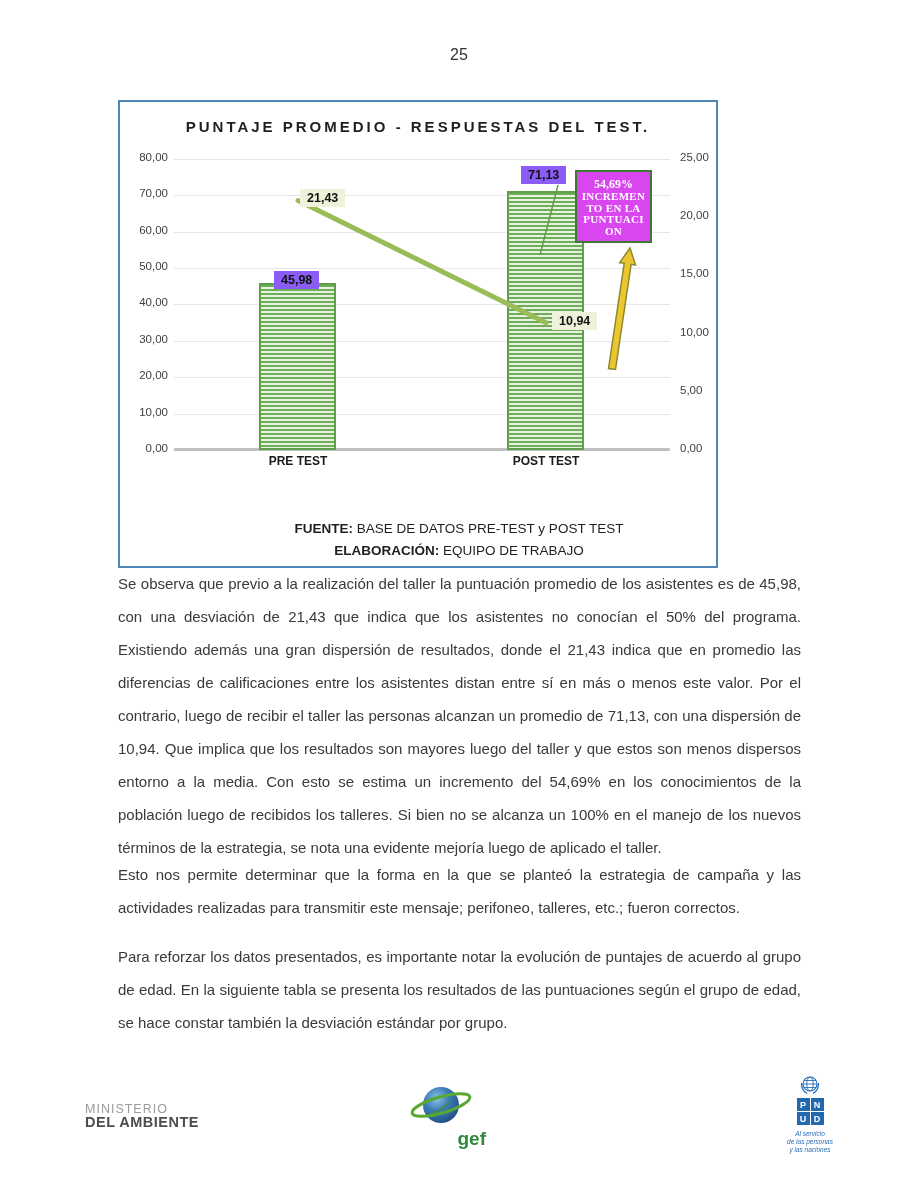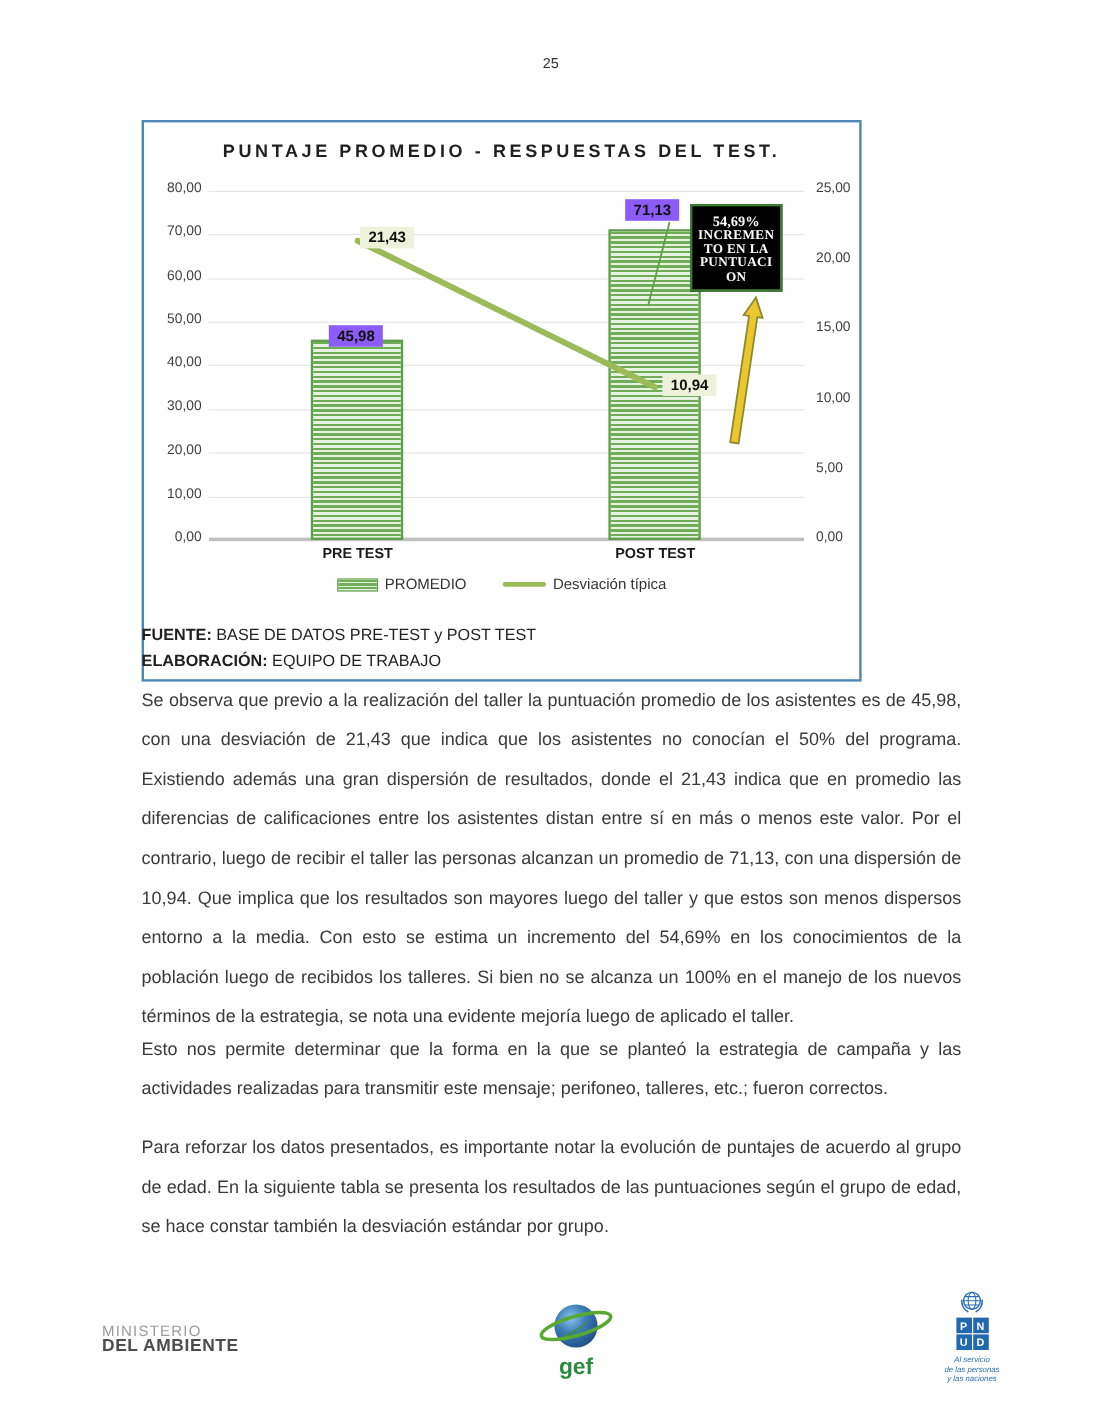--- a/index.html
+++ b/index.html
@@ -1,19 +1,19 @@
 <!DOCTYPE html>
 <html><head>
 <meta charset="utf-8">
 <style>
   html,body{margin:0;padding:0;background:#fff;}
   .page{position:relative;width:918px;height:1188px;background:#ffffff;
         font-family:"Liberation Sans",sans-serif;overflow:hidden;}
   .page-number{position:absolute;top:46px;left:0;right:0;text-align:center;
-        font-size:12px;color:#333;}
+        font-size:16px;color:#333;}
 
   
   .chart-box{position:absolute;left:118px;top:100px;width:600px;height:468px;
         border:2px solid #4E86B5;background:#fff;box-sizing:border-box;}
   .chart-title{position:absolute;top:16px;left:0;right:0;text-align:center;
         font-weight:bold;font-size:15px;letter-spacing:3px;color:#1f1f1f;}
   .plot{position:absolute;left:54px;top:57px;width:496px;height:291px;}
   .gridline{position:absolute;left:0;right:0;height:1px;background:#E6E6E6;}
   .baseline{position:absolute;left:0;right:0;bottom:-1px;height:3px;background:#C0C0C0;}
   .ytick-l{position:absolute;left:6px;width:42px;text-align:right;
@@ -24,47 +24,47 @@
         border:2px solid #5F9E4B;
         background:repeating-linear-gradient(180deg,#6FAE58 0px,#6FAE58 2px,#E7F2E0 2px,#E7F2E0 4px);}
   .bar-pre{left:85px;}
   .bar-post{left:333px;}
   .chart-svg{position:absolute;left:0;top:0;pointer-events:none;}
   .val-label{position:absolute;font-weight:bold;font-size:12.5px;color:#111;
         padding:2px 7px;white-space:nowrap;}
   .bg-cyan{background:#8b5cf6;}
   .bg-cream{background:#EEF2DA;}
   .annotation{position:absolute;left:401px;top:11px;width:77px;height:73px;
-        background:#000000;border:2px solid #3D7B34;box-sizing:border-box;
+        background:#d946ef;border:2px solid #3D7B34;box-sizing:border-box;
         color:#fff;font-family:"Liberation Serif",serif;font-weight:bold;
         text-align:center;padding-top:5px;}
   .annotation .pct{font-size:12px;line-height:14px;}
   .annotation .ln{font-size:11px;line-height:11.5px;letter-spacing:.3px;}
   .cat-label{position:absolute;top:352px;width:120px;text-align:center;
         font-weight:bold;font-size:12px;color:#1a1a1a;}
   .legend{position:absolute;top:378px;left:0;right:0;display:flex;
         justify-content:center;align-items:center;gap:30px;
         font-size:12.5px;color:#333;}
   .legend-item{display:flex;align-items:center;gap:6px;}
   .sw-bar{width:34px;height:11px;border:1px solid #5F9E4B;box-sizing:border-box;
         background:repeating-linear-gradient(180deg,#6FAE58 0px,#6FAE58 2px,#E7F2E0 2px,#E7F2E0 3px);}
   .sw-line{width:36px;height:4px;background:#9BBB59;border-radius:2px;}
 
   
-  .caption{position:absolute;left:118px;width:682px;
+  .caption{position:absolute;left:118px;width:682px;text-align:center;
         font-size:13.5px;color:#1f1f1f;}
   .caption b{font-weight:bold;}
   .body-p{position:absolute;left:118px;width:683px;font-size:15px;
         line-height:33px;text-align:justify;color:#3a3a3a;margin:0;}
 
   
   .ministerio{position:absolute;left:85px;top:1103px;line-height:13px;}
   .ministerio .l1{font-size:12.5px;color:#9b9b9b;letter-spacing:1px;}
   .ministerio .l2{font-size:14.5px;font-weight:bold;color:#4d4d4d;letter-spacing:.5px;}
-  .gef{position:absolute;left:435px;top:1082px;width:90px;text-align:center;}
+  .gef{position:absolute;left:396px;top:1082px;width:90px;text-align:right;}
   .gef .gef-word{font-size:19px;color:#2C8A3C;font-weight:bold;line-height:14px;}
   .pnud{position:absolute;left:784px;top:1074px;width:52px;
         display:flex;flex-direction:column;align-items:center;}
   .pnud-grid{margin-top:2px;display:grid;grid-template-columns:13px 13px;
         grid-template-rows:13px 13px;gap:1px;}
   .pnud-grid .cell{background:#2268AE;color:#fff;font-weight:bold;font-size:9px;
         display:flex;align-items:center;justify-content:center;}
   .pnud-tag{margin-top:5px;font-size:6.5px;line-height:8px;color:#2A6DB5;
         font-style:italic;text-align:center;}
 </style>
@@ -128,30 +128,20 @@
         <div class="ln">INCREMEN</div>
         <div class="ln">TO EN LA</div>
         <div class="ln">PUNTUACI</div>
         <div class="ln">ON</div>
       </div>
     </div>
 
     <div class="cat-label" style="left:118px">PRE TEST</div>
     <div class="cat-label" style="left:366px">POST TEST</div>
 
-    <div class="legend">
-      <div class="legend-item">
-        <span class="sw-bar"></span>
-        <span>PROMEDIO</span>
-      </div>
-      <div class="legend-item">
-        <span class="sw-line"></span>
-        <span>Desviación típica</span>
-      </div>
-    </div>
   </div>
 
   <div class="caption" style="top:521px">
     <b>FUENTE:</b><span> BASE DE DATOS PRE-TEST y POST TEST</span>
   </div>
   <div class="caption" style="top:543px">
     <b>ELABORACIÓN:</b><span> EQUIPO DE TRABAJO</span>
   </div>
 
   <p class="body-p" style="top:567px">Se observa que previo a la realización del taller la puntuación promedio de los asistentes es de 45,98, con una desviación de 21,43 que indica que los asistentes no conocían el 50% del programa. Existiendo además una gran dispersión de resultados, donde el 21,43 indica que en promedio las diferencias de calificaciones entre los asistentes distan entre sí en más o menos este valor. Por el contrario, luego de recibir el taller las personas alcanzan un promedio de 71,13, con una dispersión de 10,94. Que implica que los resultados son mayores luego del taller y que estos son menos dispersos entorno a la media. Con esto se estima un incremento del 54,69% en los conocimientos de la población luego de recibidos los talleres. Si bien no se alcanza un 100% en el manejo de los nuevos términos de la estrategia, se nota una evidente mejoría luego de aplicado el taller.</p>

